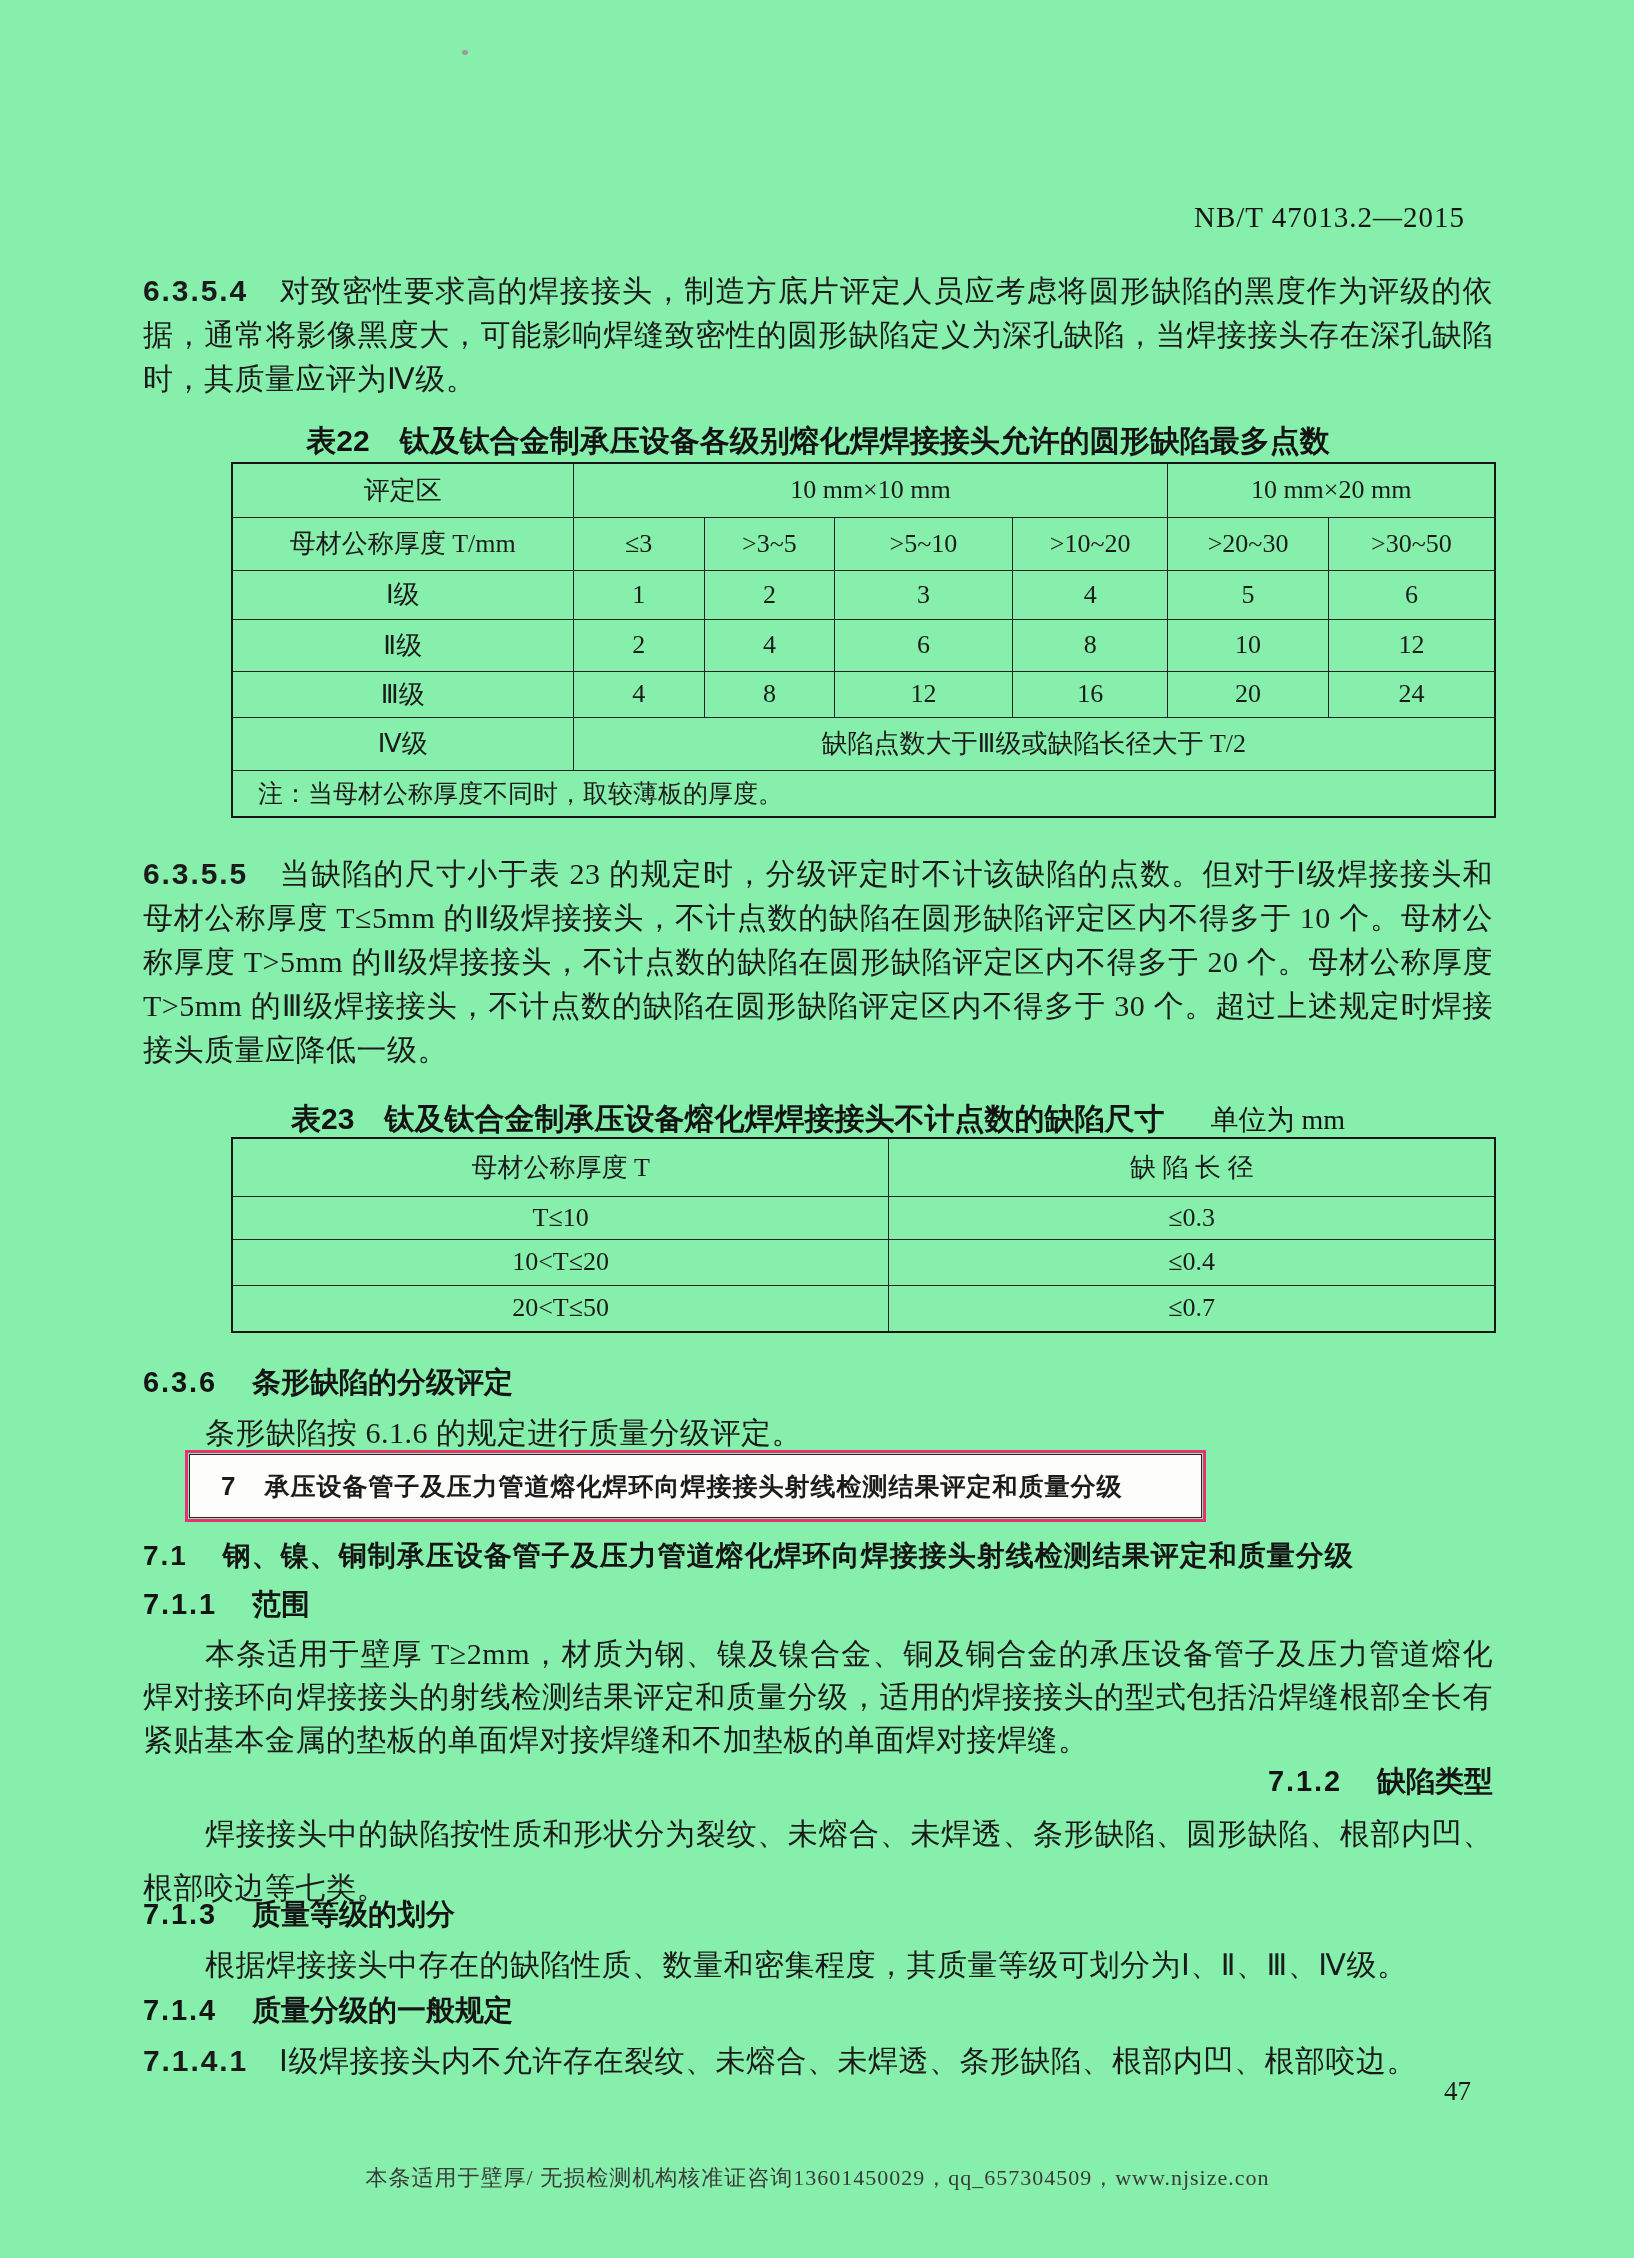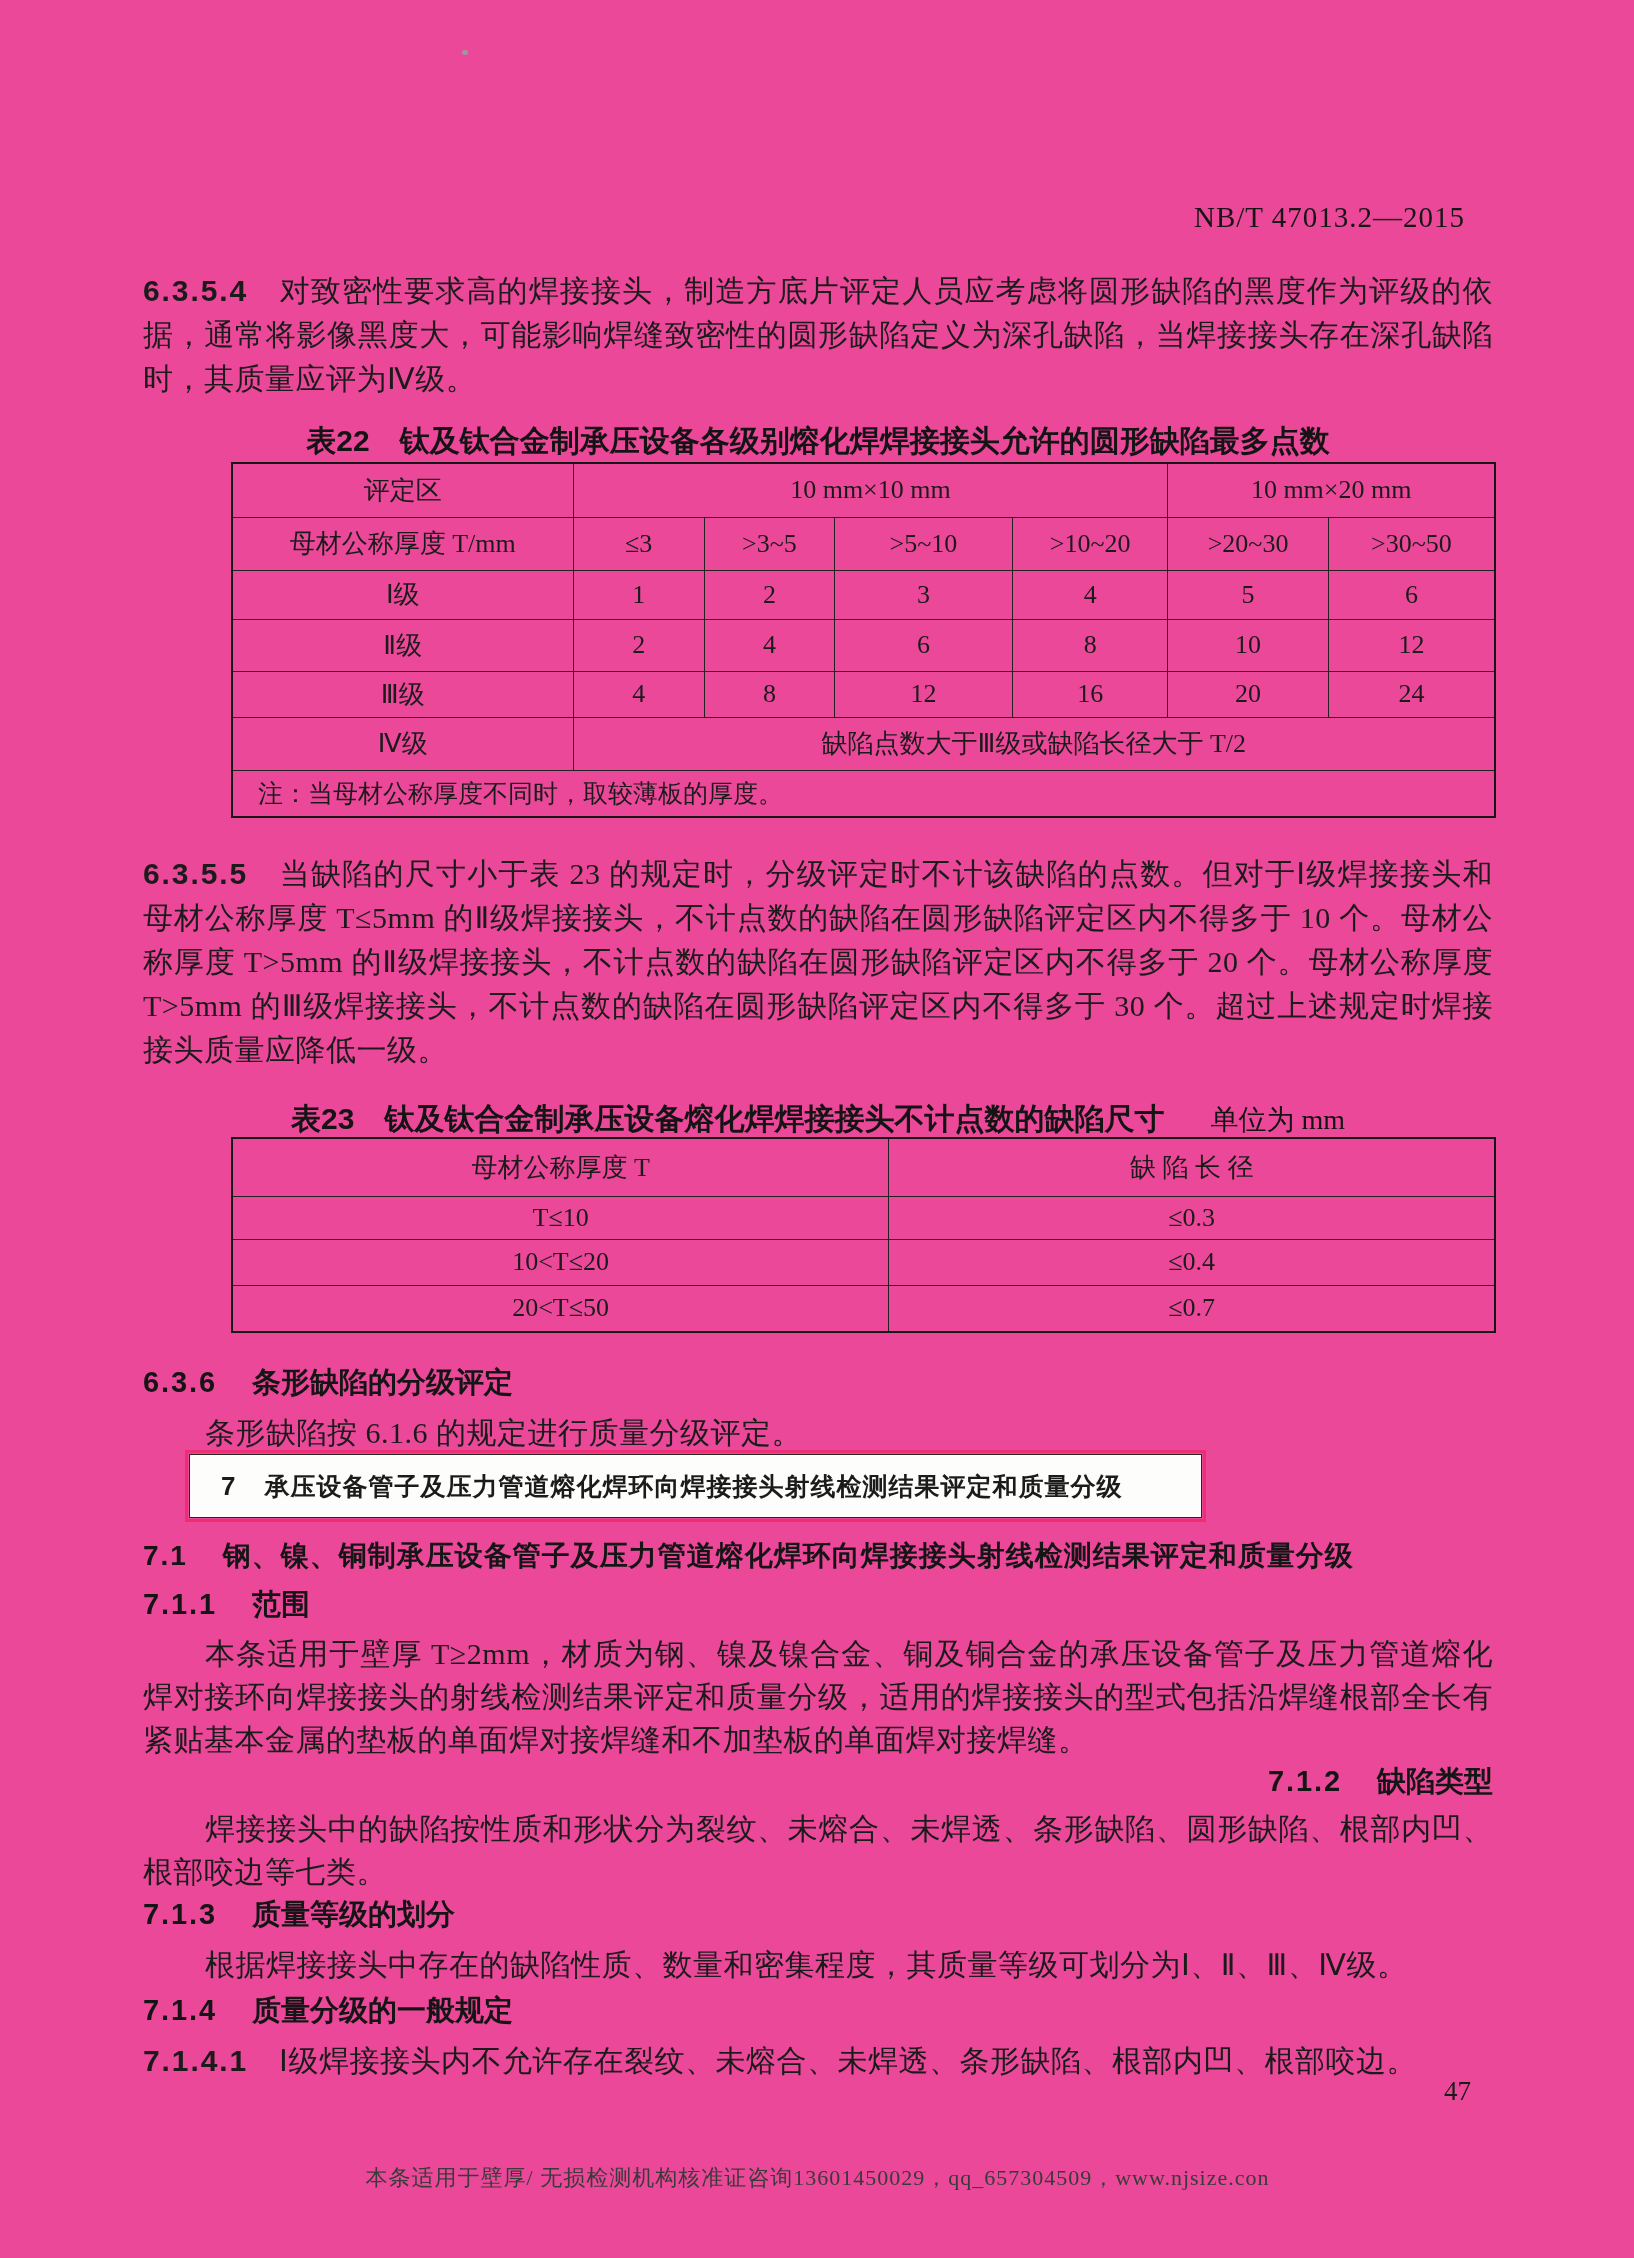--- a/index.html
+++ b/index.html
@@ -1,19 +1,19 @@
 <!DOCTYPE html>
 <html><head>
 <meta charset="utf-8">
 <style>
   * { margin:0; padding:0; box-sizing:border-box; }
   html,body { background:#ffffff; }
   .page {
     position:relative; width:1635px; height:2258px;
-    background:#ec4899; overflow:hidden;
+    background:#86efac; overflow:hidden;
     font-family:"Liberation Serif", serif; color:#1b1b1b;
   }
   .abs { position:absolute; }
   .std-header {
     top:201px; right:170px; font-size:29px; letter-spacing:1px;
     font-family:"Liberation Serif", serif; color:#161616;
   }
   .para {
     left:143px; width:1350px; font-size:30px; line-height:44px;
     text-align:justify; word-break:break-all; letter-spacing:0.5px;
@@ -181,21 +181,21 @@
   </div>
 
   <div class="heading abs h71" style="top:1537px;"><span class="num">7.1</span><span>钢、镍、铜制承压设备管子及压力管道熔化焊环向焊接接头射线检测结果评定和质量分级</span></div>
 
   <div class="heading abs" style="top:1585px;"><span class="num">7.1.1</span><span>范围</span></div>
 
   <p class="para abs indent" style="top:1632px; line-height:43px;">本条适用于壁厚 T≥2mm，材质为钢、镍及镍合金、铜及铜合金的承压设备管子及压力管道熔化焊对接环向焊接接头的射线检测结果评定和质量分级，适用的焊接接头的型式包括沿焊缝根部全长有紧贴基本金属的垫板的单面焊对接焊缝和不加垫板的单面焊对接焊缝。</p>
 
   <div class="heading abs" style="top:1762px;text-align:right;"><span class="num">7.1.2</span><span>缺陷类型</span></div>
 
-  <p class="para abs indent" style="top:1807px; line-height:43px;">焊接接头中的缺陷按性质和形状分为裂纹、未熔合、未焊透、条形缺陷、圆形缺陷、根部内凹、根部咬边等七类。</p>
+  <p class="para abs indent" style="top:1807px; line-height:54px;">焊接接头中的缺陷按性质和形状分为裂纹、未熔合、未焊透、条形缺陷、圆形缺陷、根部内凹、根部咬边等七类。</p>
 
   <div class="heading abs" style="top:1895px;"><span class="num">7.1.3</span><span>质量等级的划分</span></div>
 
   <p class="para abs indent" style="top:1943px;">根据焊接接头中存在的缺陷性质、数量和密集程度，其质量等级可划分为Ⅰ、Ⅱ、Ⅲ、Ⅳ级。</p>
 
   <div class="heading abs" style="top:1991px;"><span class="num">7.1.4</span><span>质量分级的一般规定</span></div>
 
   <p class="para abs" style="top:2039px;"><span class="clause-num">7.1.4.1</span><span>Ⅰ级焊接接头内不允许存在裂纹、未熔合、未焊透、条形缺陷、根部内凹、根部咬边。</span></p>
 
   <div class="page-num abs">47</div>

